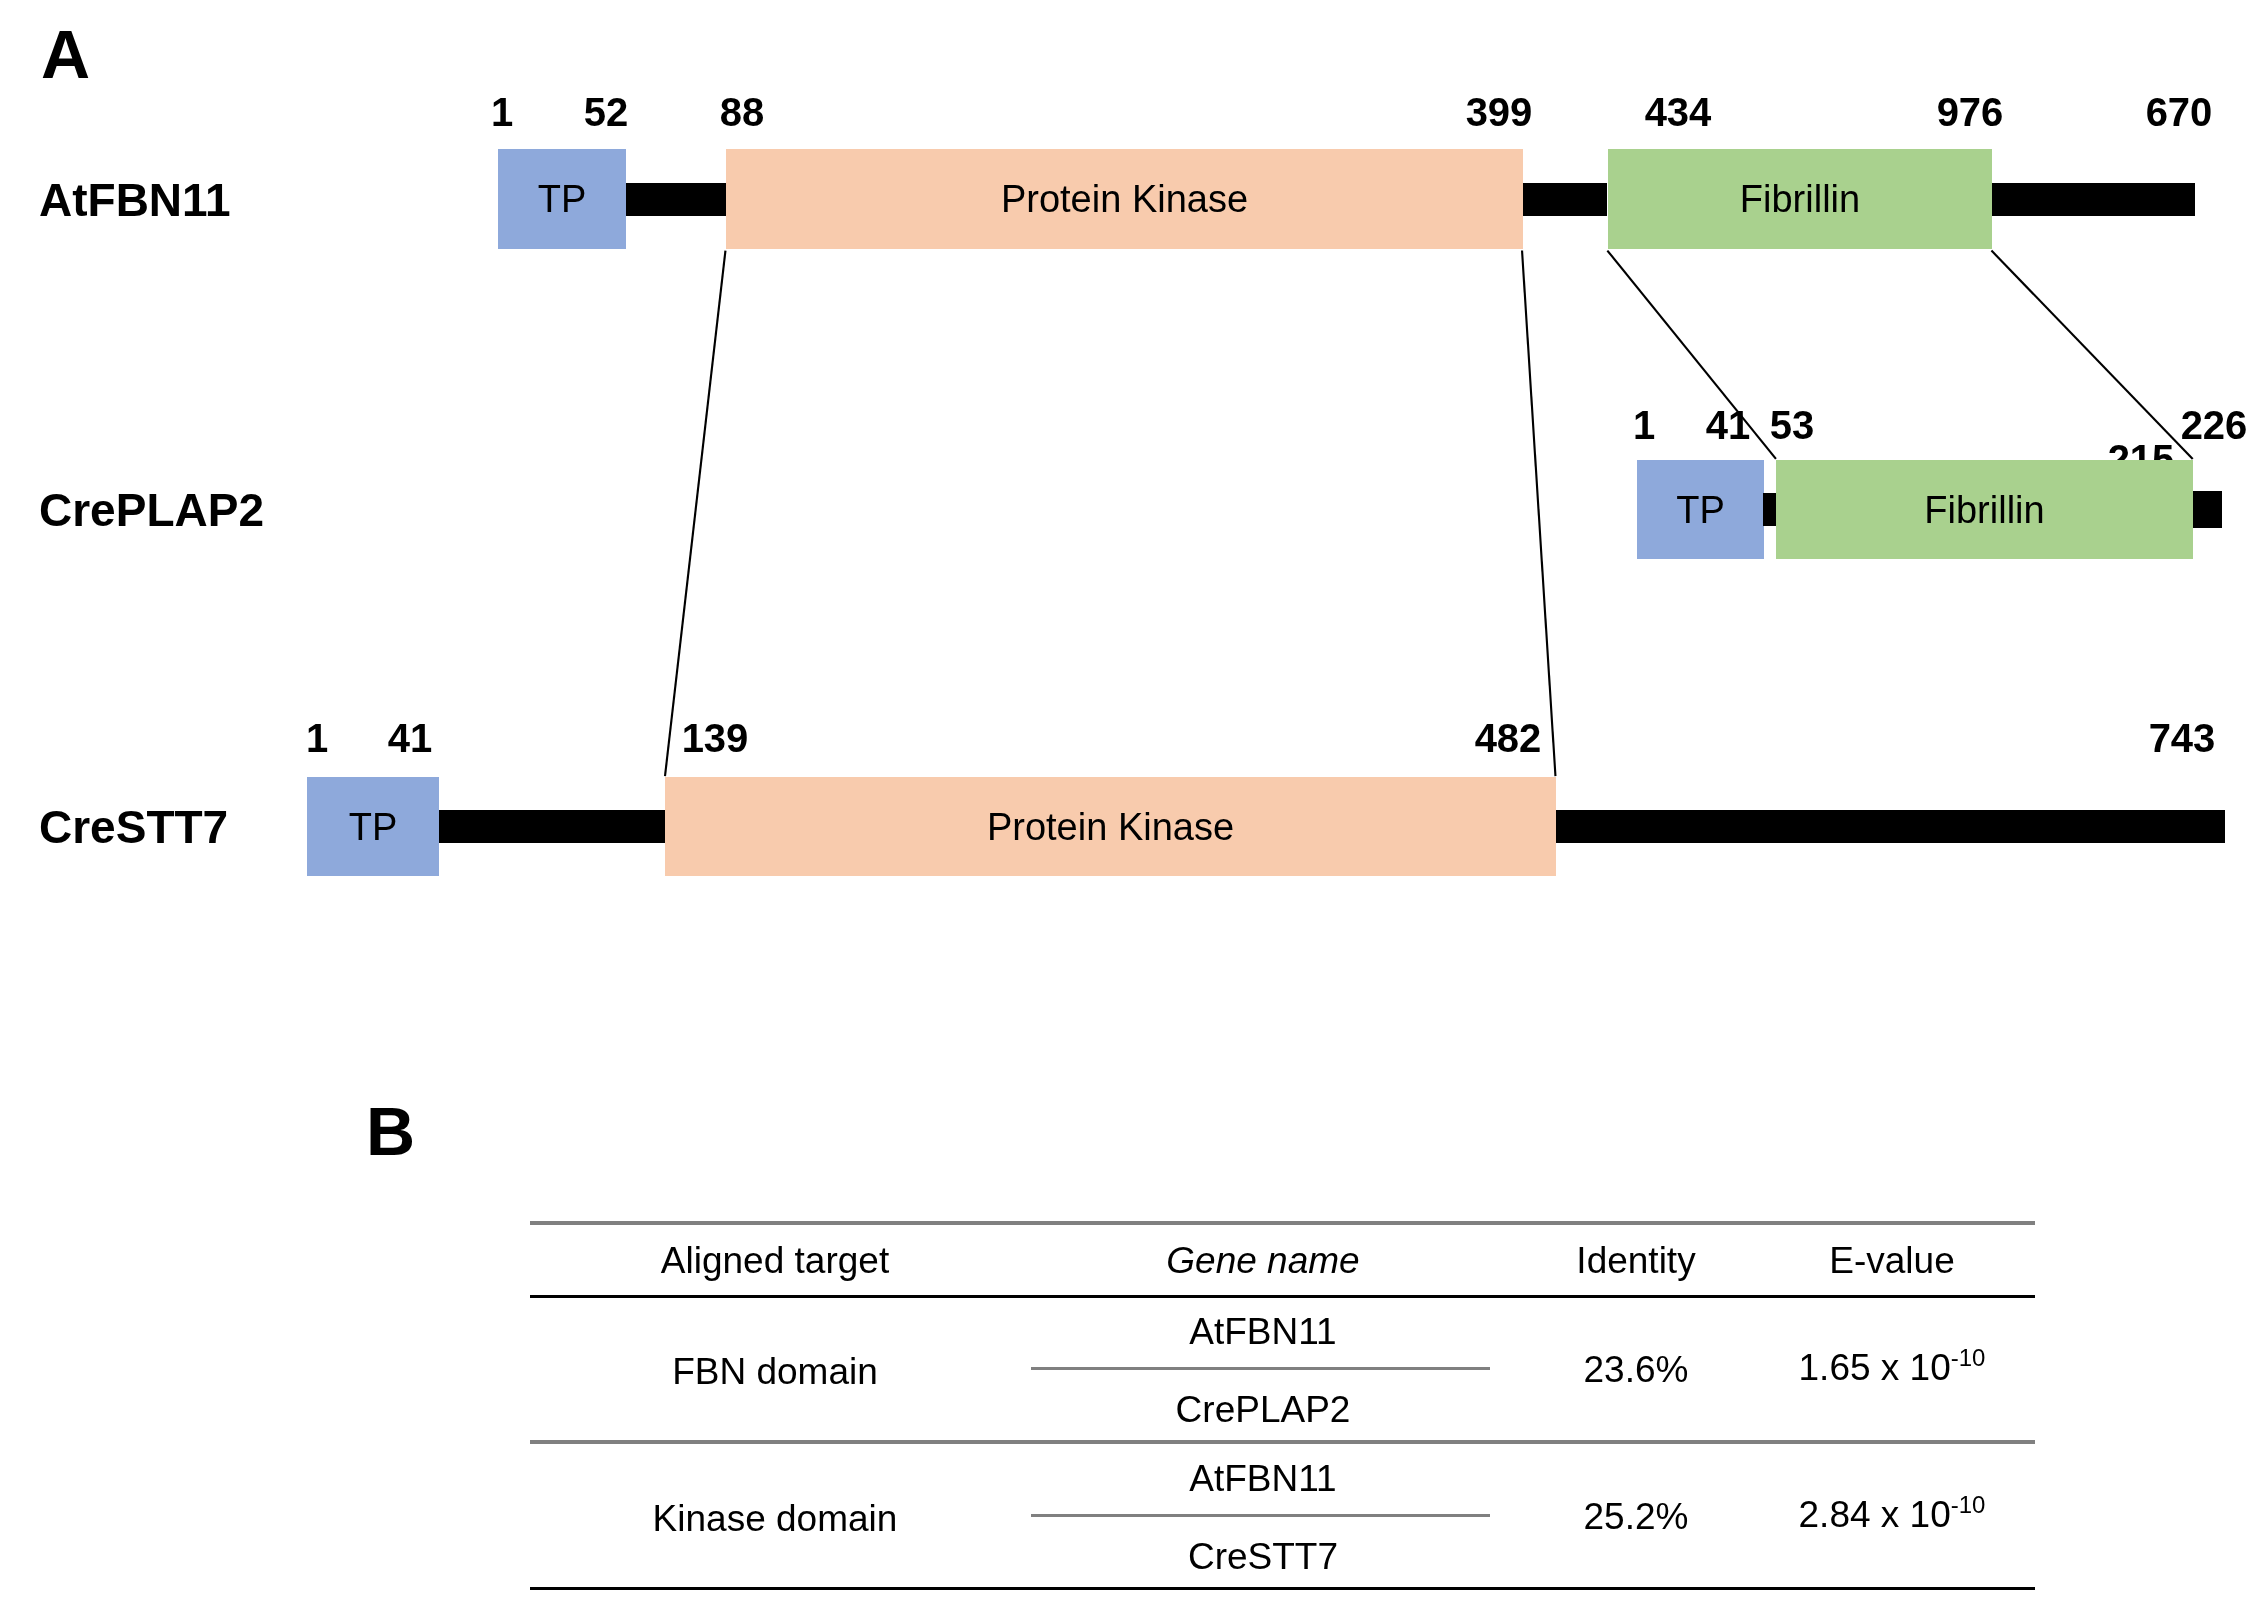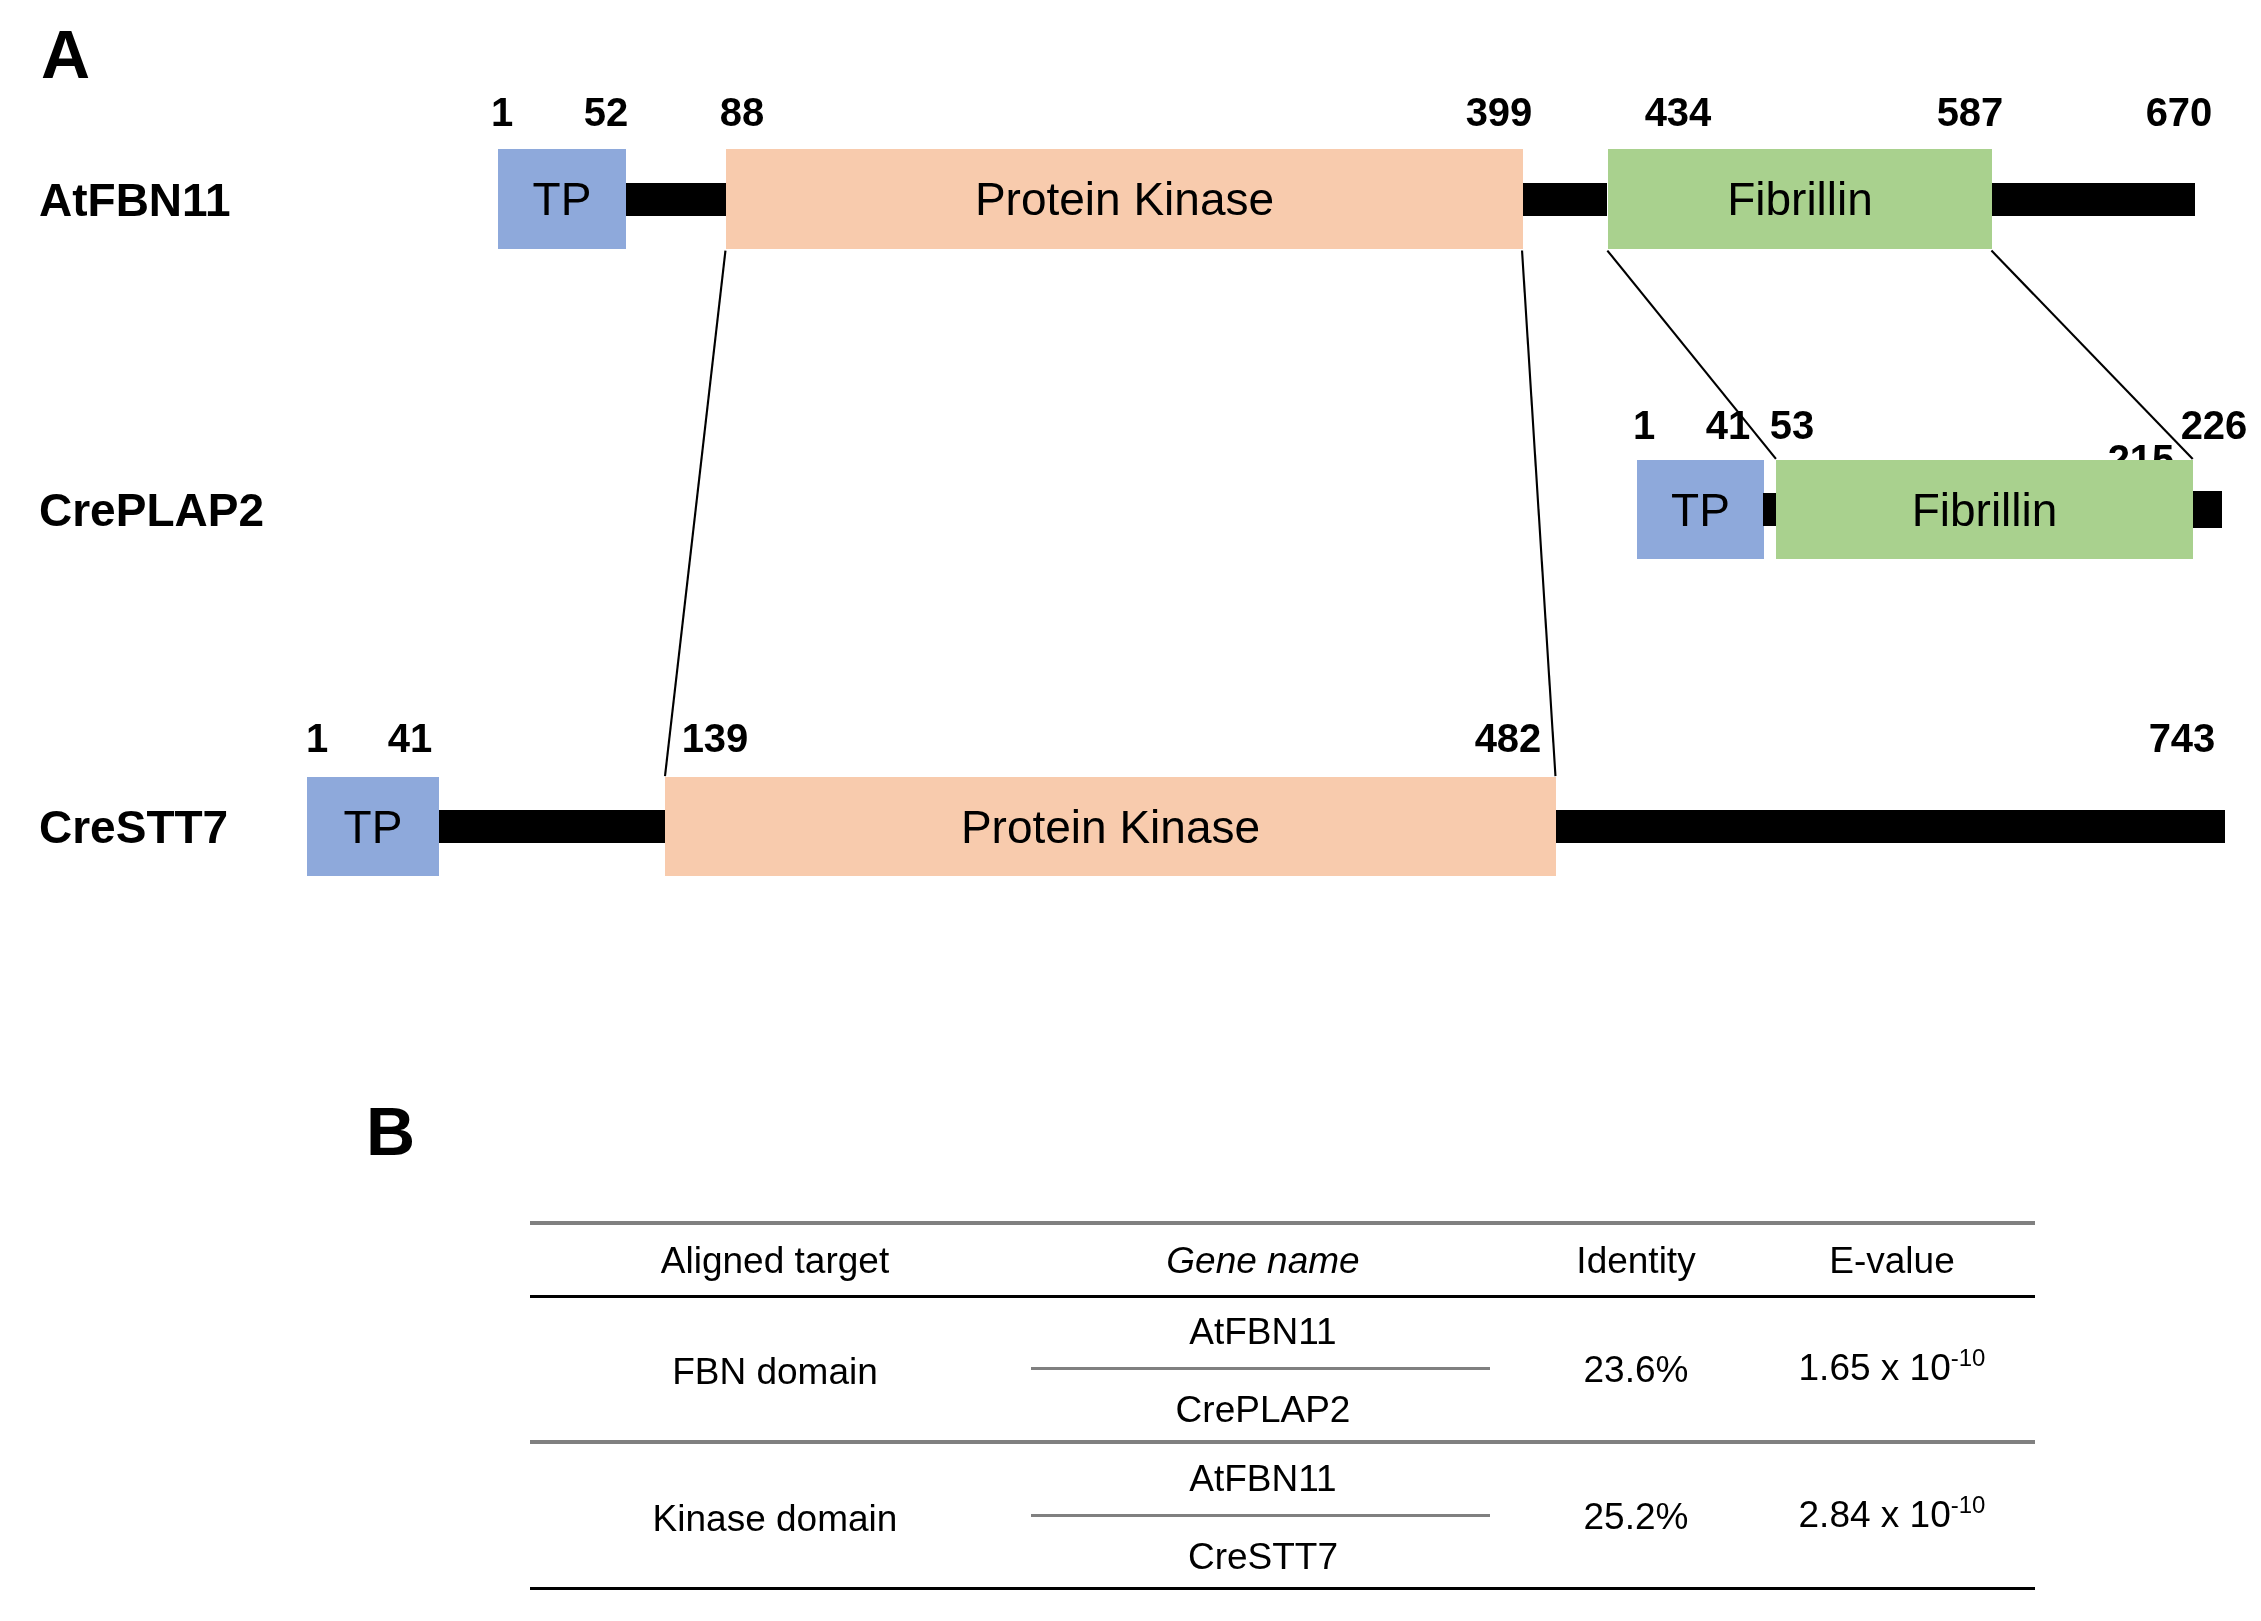--- a/index.html
+++ b/index.html
@@ -4,21 +4,21 @@
 <style>
   html,body{margin:0;padding:0;background:#fff;}
   .stage{
     position:relative;width:2261px;height:1622px;background:#ffffff;
     font-family:"Liberation Sans",sans-serif;color:#000;overflow:hidden;
   }
   .abs{position:absolute;}
   .big-letter{font-size:68px;font-weight:bold;line-height:1;}
   .protein-name{font-size:46px;font-weight:bold;transform:translateY(-50%);white-space:nowrap;}
   .tick{font-size:40px;font-weight:bold;transform:translate(-50%,-50%);white-space:nowrap;line-height:1;}
-  .domain-box{display:flex;align-items:center;justify-content:center;font-size:46px;line-height:1;}
+  .domain-box{display:flex;align-items:center;justify-content:center;font-size:38px;line-height:1;}
   .bar{background:#000;}
   .svg-overlay{position:absolute;left:0;top:0;pointer-events:none;}
   .tline{position:absolute;}
   .tcell{font-size:37px;transform:translate(-50%,-50%);white-space:nowrap;line-height:1;}
   .theader{font-size:37px;transform:translate(-50%,-50%);white-space:nowrap;line-height:1;}
   .sup{font-size:24px;vertical-align:super;line-height:1;}
 </style>
 </head>
 <body>
 
@@ -26,21 +26,21 @@
 
   <div class="abs big-letter" style="left:41px;top:20px;">A</div>
 
   <div class="abs protein-name" style="left:39px;top:200px;">AtFBN11</div>
 
   <div class="abs tick" style="left:502px;top:112px;">1</div>
   <div class="abs tick" style="left:606px;top:112px;">52</div>
   <div class="abs tick" style="left:742px;top:112px;">88</div>
   <div class="abs tick" style="left:1499px;top:112px;">399</div>
   <div class="abs tick" style="left:1678px;top:112px;">434</div>
-  <div class="abs tick" style="left:1970px;top:112px;">587</div>
+  <div class="abs tick" style="left:1970px;top:112px;">976</div>
   <div class="abs tick" style="left:2179px;top:112px;">670</div>
 
   <div class="abs bar" style="left:626px;top:183px;width:100px;height:33px;"></div>
   <div class="abs bar" style="left:1522px;top:183px;width:85px;height:33px;"></div>
   <div class="abs bar" style="left:1992px;top:183px;width:203px;height:33px;"></div>
 
   <div class="abs domain-box" style="left: 498px; top: 149px; width: 128px; height: 100px; background: rgb(142, 169, 219);">TP</div>
   <div class="abs domain-box" style="left: 726px; top: 149px; width: 797px; height: 100px; background: rgb(248, 203, 173);">Protein Kinase</div>
   <div class="abs domain-box" style="left: 1608px; top: 149px; width: 384px; height: 100px; background: rgb(169, 209, 142);">Fibrillin</div>
 

